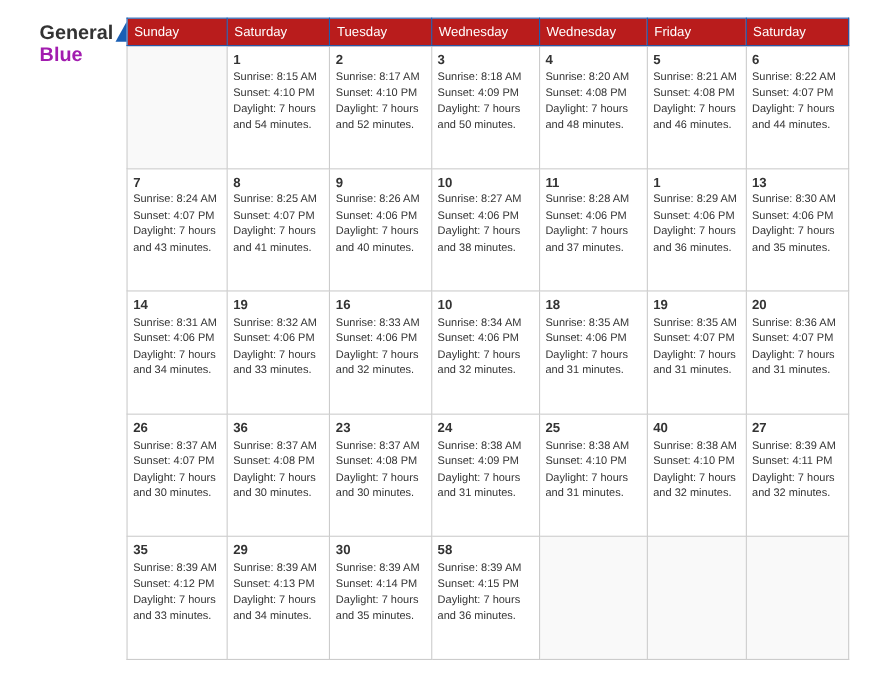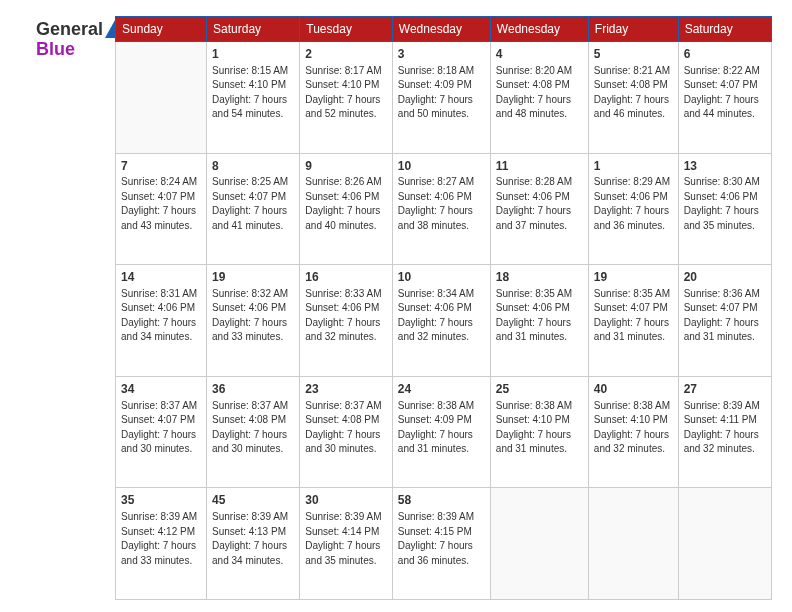--- a/index.html
+++ b/index.html
@@ -211,21 +211,21 @@
             <span class="day-num">19</span>
             <div class="day-info">Sunrise: 8:35 AM<br>Sunset: 4:07 PM<br>Daylight: 7 hours and 31 minutes.</div>
           </td>
           <td>
             <span class="day-num">20</span>
             <div class="day-info">Sunrise: 8:36 AM<br>Sunset: 4:07 PM<br>Daylight: 7 hours and 31 minutes.</div>
           </td>
         </tr>
         <tr>
           <td>
-            <span class="day-num">34</span>
+            <span class="day-num">26</span>
             <div class="day-info">Sunrise: 8:37 AM<br>Sunset: 4:07 PM<br>Daylight: 7 hours and 30 minutes.</div>
           </td>
           <td>
             <span class="day-num">36</span>
             <div class="day-info">Sunrise: 8:37 AM<br>Sunset: 4:08 PM<br>Daylight: 7 hours and 30 minutes.</div>
           </td>
           <td>
             <span class="day-num">23</span>
             <div class="day-info">Sunrise: 8:37 AM<br>Sunset: 4:08 PM<br>Daylight: 7 hours and 30 minutes.</div>
           </td>
@@ -245,21 +245,21 @@
             <span class="day-num">27</span>
             <div class="day-info">Sunrise: 8:39 AM<br>Sunset: 4:11 PM<br>Daylight: 7 hours and 32 minutes.</div>
           </td>
         </tr>
         <tr>
           <td>
             <span class="day-num">35</span>
             <div class="day-info">Sunrise: 8:39 AM<br>Sunset: 4:12 PM<br>Daylight: 7 hours and 33 minutes.</div>
           </td>
           <td>
-            <span class="day-num">45</span>
+            <span class="day-num">29</span>
             <div class="day-info">Sunrise: 8:39 AM<br>Sunset: 4:13 PM<br>Daylight: 7 hours and 34 minutes.</div>
           </td>
           <td>
             <span class="day-num">30</span>
             <div class="day-info">Sunrise: 8:39 AM<br>Sunset: 4:14 PM<br>Daylight: 7 hours and 35 minutes.</div>
           </td>
           <td>
             <span class="day-num">58</span>
             <div class="day-info">Sunrise: 8:39 AM<br>Sunset: 4:15 PM<br>Daylight: 7 hours and 36 minutes.</div>
           </td>

